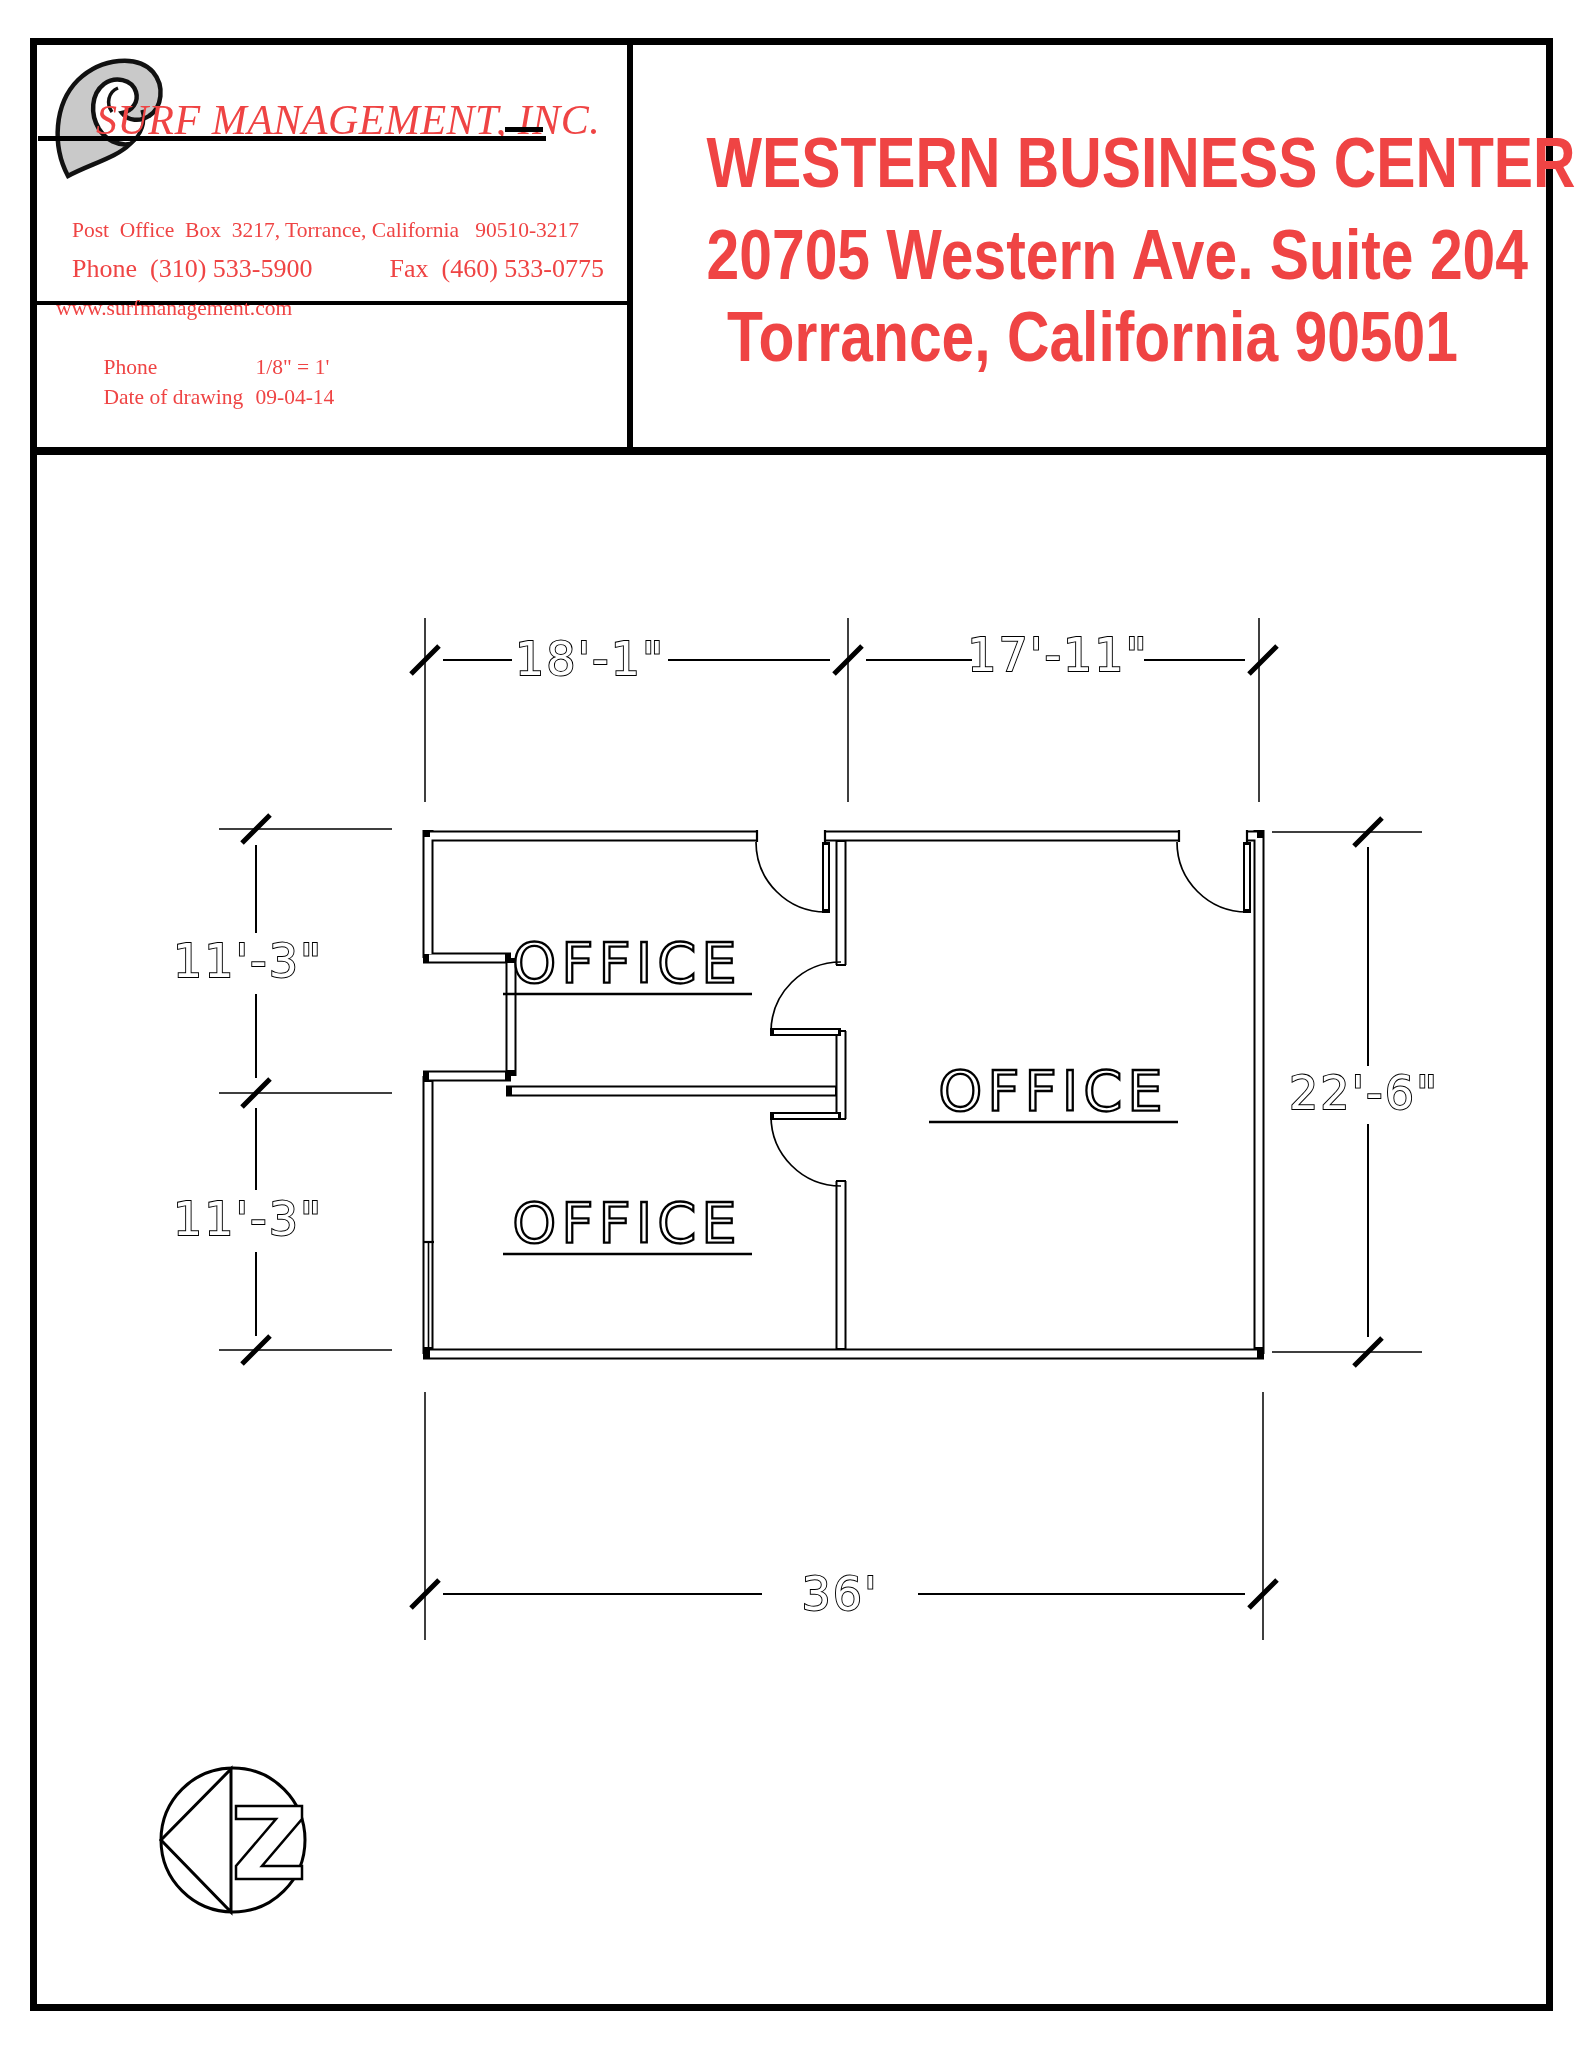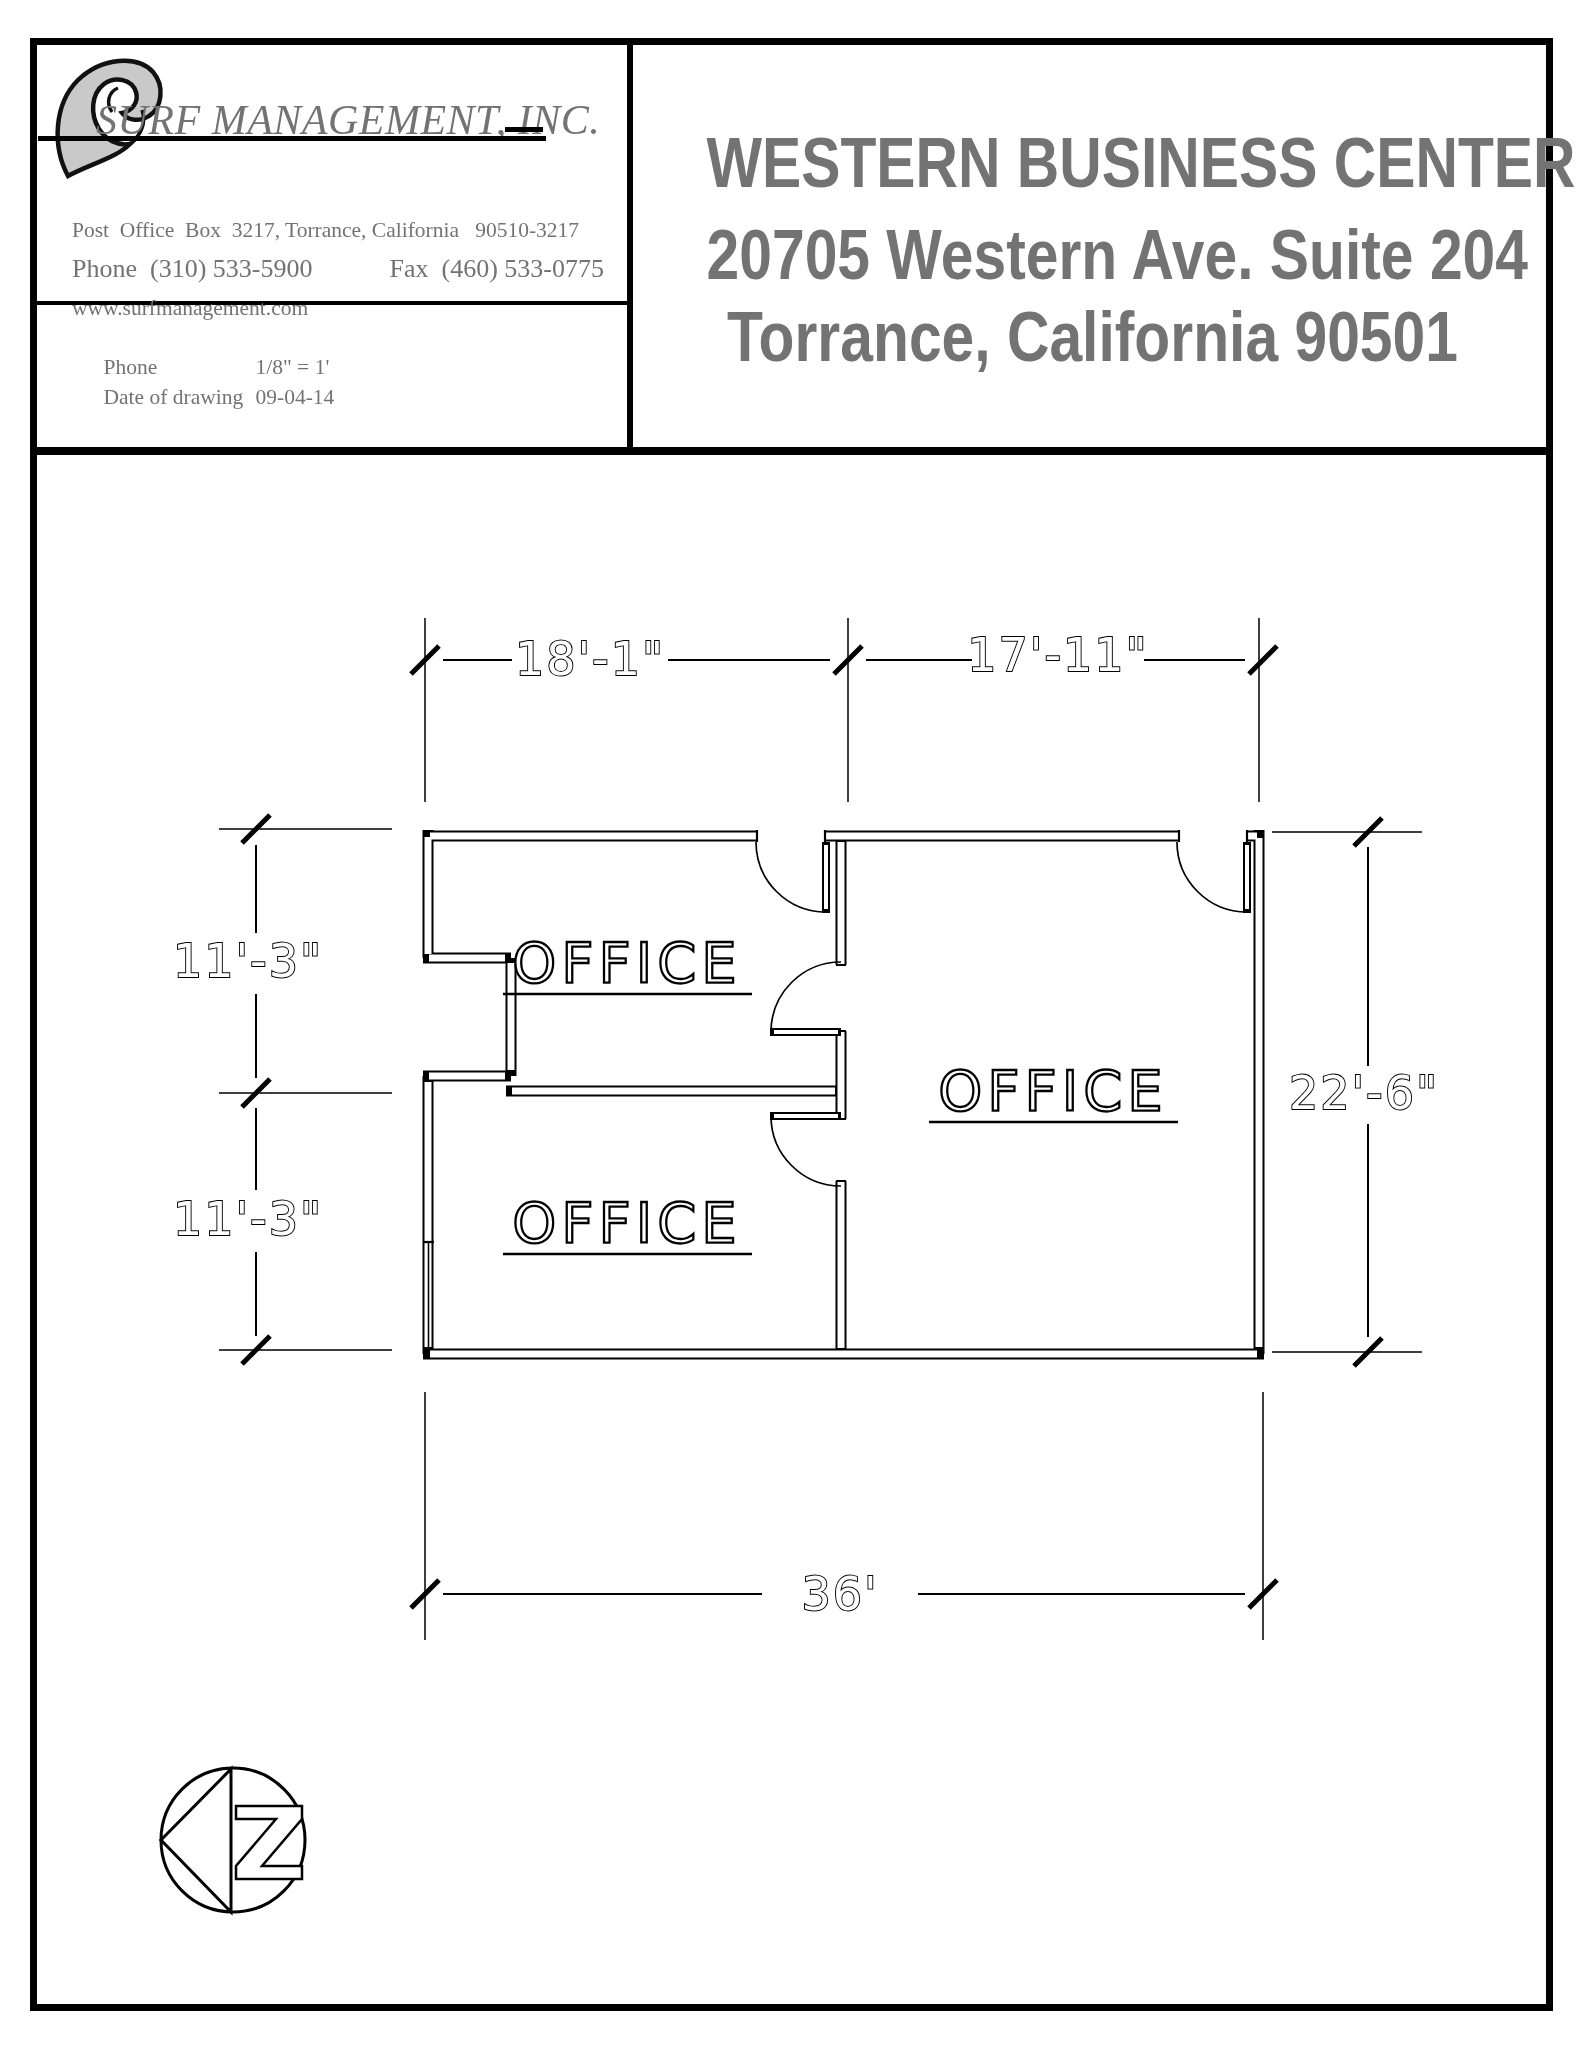--- a/index.html
+++ b/index.html
@@ -1,32 +1,32 @@
 <!DOCTYPE html>
 <html><head>
 <meta charset="utf-8">
 <style>
   html,body{margin:0;padding:0;background:#e8e8e8;}
   .page{position:relative;width:1583px;height:2048px;background:#ffffff;overflow:hidden;
-        font-family:"Liberation Serif", serif;color:#737373;}
+        font-family:"Liberation Serif", serif;color:#ef4444;}
   .abs{position:absolute;}
   .outer-border{left:30px;top:38px;width:1523px;height:1973px;border:7px solid #000;box-sizing:border-box;}
   .v-divider{left:627px;top:45px;width:6px;height:409px;background:#000;}
   .h-divider{left:30px;top:447px;width:1523px;height:8px;background:#000;}
   .sub-divider{left:37px;top:301px;width:591px;height:4px;background:#000;}
 
   .company-name{left:96px;top:96px;width:520px;font-family:"Liberation Serif",serif;
     font-style:italic;font-size:42px;letter-spacing:0.5px;white-space:nowrap;}
   .name-rule{left:38px;top:136px;width:508px;height:5px;background:#000;}
   .name-dash{left:505px;top:127px;width:38px;height:5px;background:#000;}
   .addr{left:72px;width:540px;font-size:21.5px;white-space:pre;}
   .addr1{top:166px;}
   .addr2{top:218px;}
   .phonefax{left:72px;top:254px;width:532px;display:flex;justify-content:space-between;font-size:26px;white-space:pre;font-family:Liberation Serif, serif;}
-  .website{left:72px;top:296px;font-size:21.5px;}
+  .website{left:56px;top:296px;font-size:21.5px;}
 
   .meta-row{left:82px;font-size:21.5px;white-space:pre;}
   .meta-label{display:inline-block;min-width:152px;}
   .meta1{top:330px;}
   .meta2{top:360px;}
   .meta3{top:390px;}
 
   .title-line{left:633px;width:919px;text-align:center;font-family:"Liberation Sans",sans-serif;
     font-weight:700;font-size:70px;line-height:1;white-space:nowrap;transform:scaleX(0.84);transform-origin:50% 50%;}
   .t1{top:128px;}

